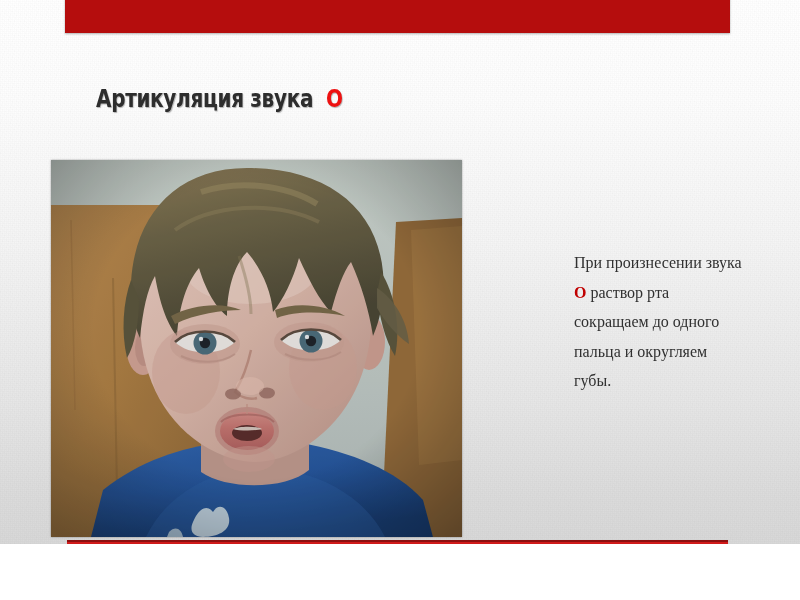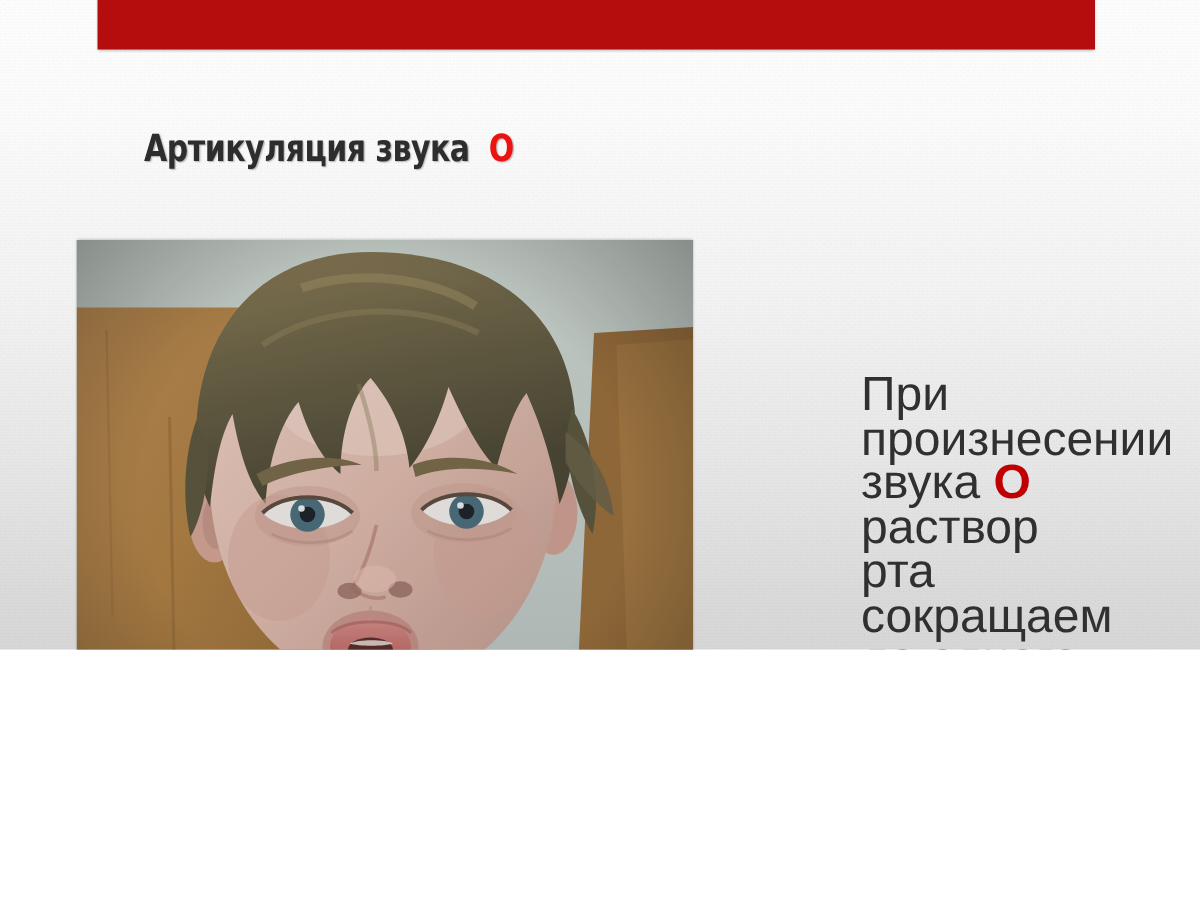--- a/index.html
+++ b/index.html
@@ -12,21 +12,21 @@
     height: 600px;
     overflow: hidden;
     font-family: "Liberation Serif", "DejaVu Serif", serif;
     background: #ffffff;
   }
 
   
   #slide {
     position: relative;
     width: 800px;
-    height: 433px;
+    height: 544px;
     overflow: hidden;
     background: linear-gradient(to bottom,
                 #ffffff 0%,
                 #fdfdfd 18%,
                 #f4f4f4 45%,
                 #e6e6e6 74%,
                 #dbdbdb 92%,
                 #d8d8d8 100%);
   }
 
@@ -87,22 +87,22 @@
     box-shadow: 0 0 2px rgba(0,0,0,.35);
   }
   #photo-svg { display: block; width: 100%; height: 100%; }
 
   
   #body-text {
     position: absolute;
     left: 574px;
     top: 248px;
     width: 168px;
-    font-family: Liberation Sans, sans-serif;
-    font-size: 32px;
+    font-family: Liberation Serif, serif;
+    font-size: 16px;
     line-height: 29.5px;
     color: #303030;
     text-align: left;
   }
   #body-text .accent {
     color: #c00000;
     font-weight: bold;
   }
 
   

